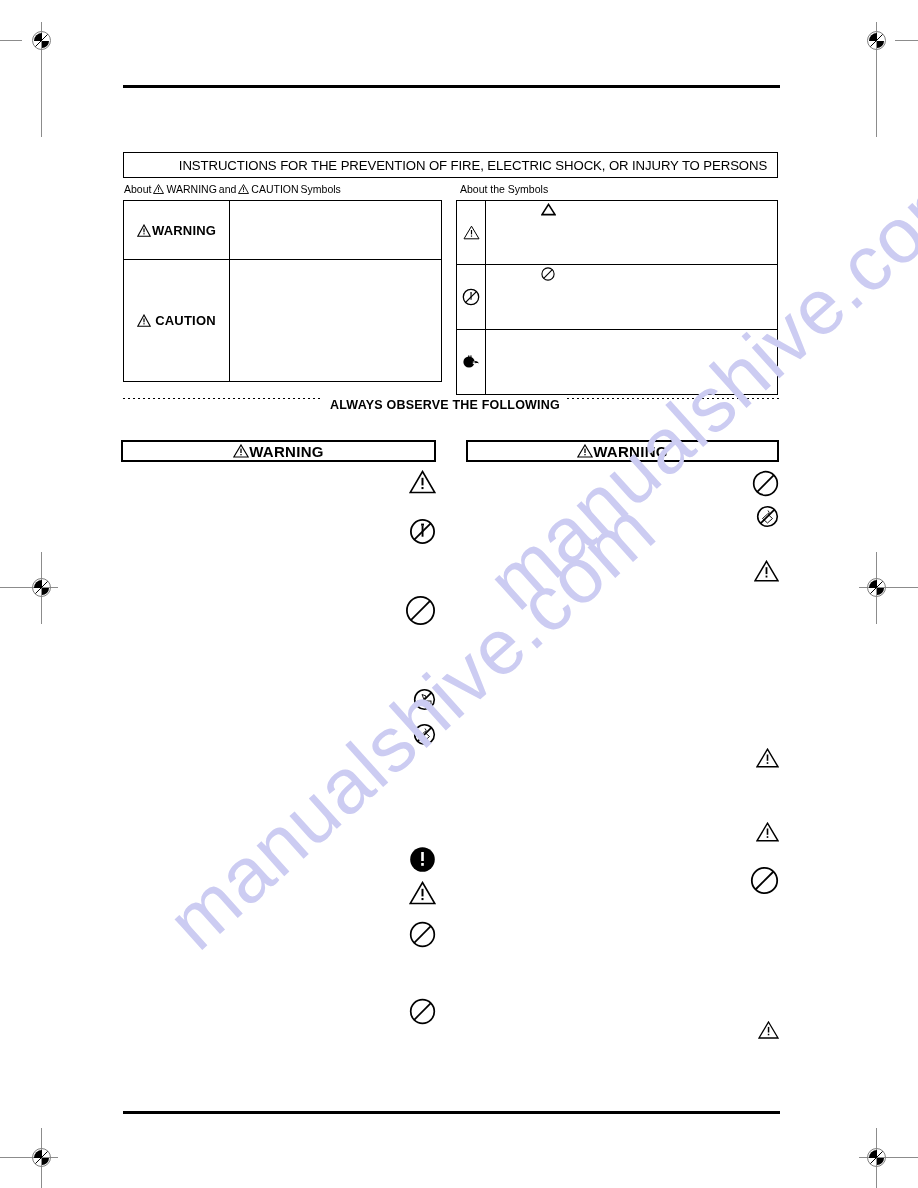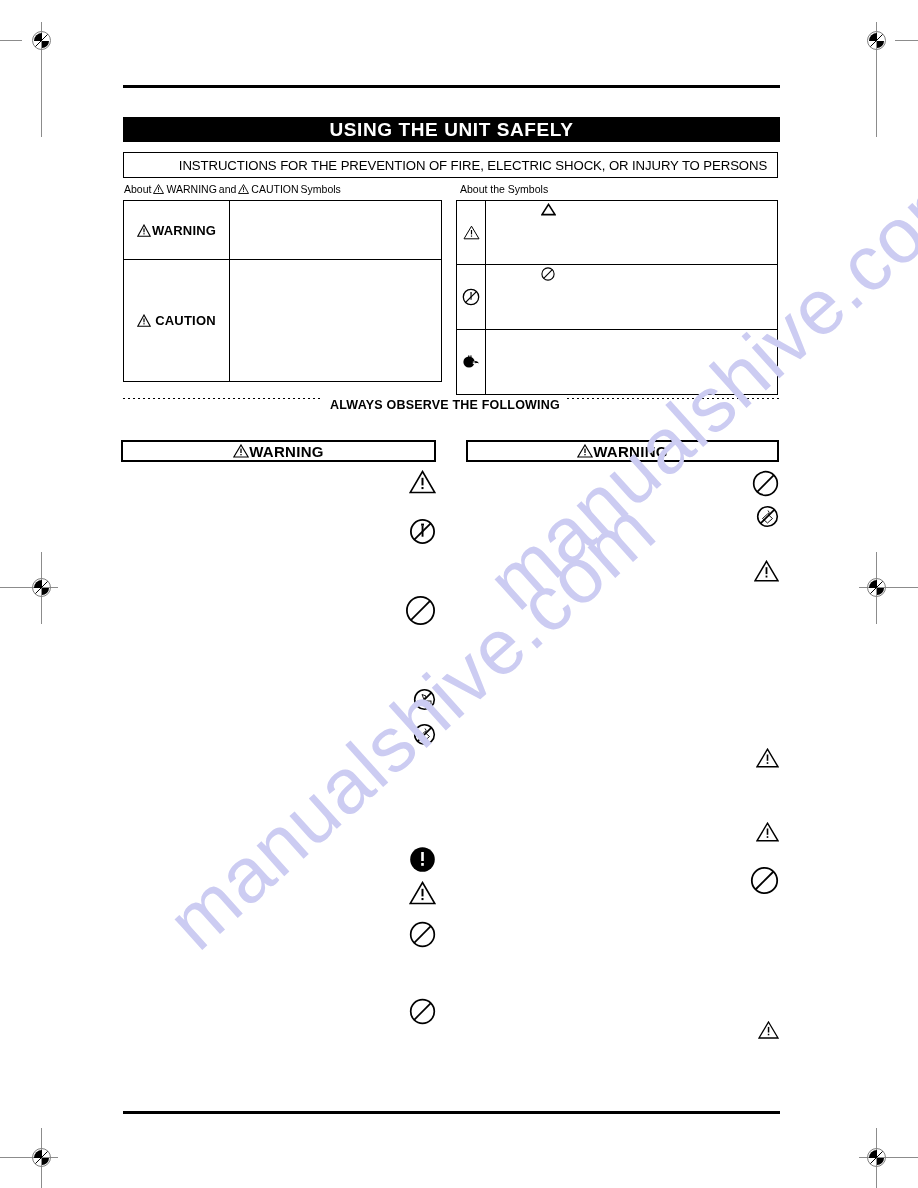--- a/index.html
+++ b/index.html
@@ -338,23 +338,20 @@
   </div>
   <div class="reg">
     <div class="reg-v" style="left:876px; top:1128px; height:60px;"></div>
     <div class="reg-h" style="left:859px; top:1157px; width:59px;"></div>
     <div class="reg-circle" style="left:867px; top:1148px;"></div>
   </div>
 
   <div class="rule-top"></div>
   <div class="rule-bottom"></div>
 
-  <div id="title-banner">
-    <span class="t">USING THE UNIT SAFELY</span>
-  </div>
 
   <div id="instructions-box">
     <span class="t">INSTRUCTIONS FOR THE PREVENTION OF FIRE, ELECTRIC SHOCK, OR INJURY TO PERSONS</span>
   </div>
 
   <div class="sect-caption" id="caption-notices">
     <span>About</span>
     <span class="ic">
       <svg width="11" height="10" viewBox="0 0 11 10">
           <path d="M5.5 0.6 L10.5 9.5 L0.5 9.5 Z" fill="none" stroke="#000" stroke-width="0.9"></path>

